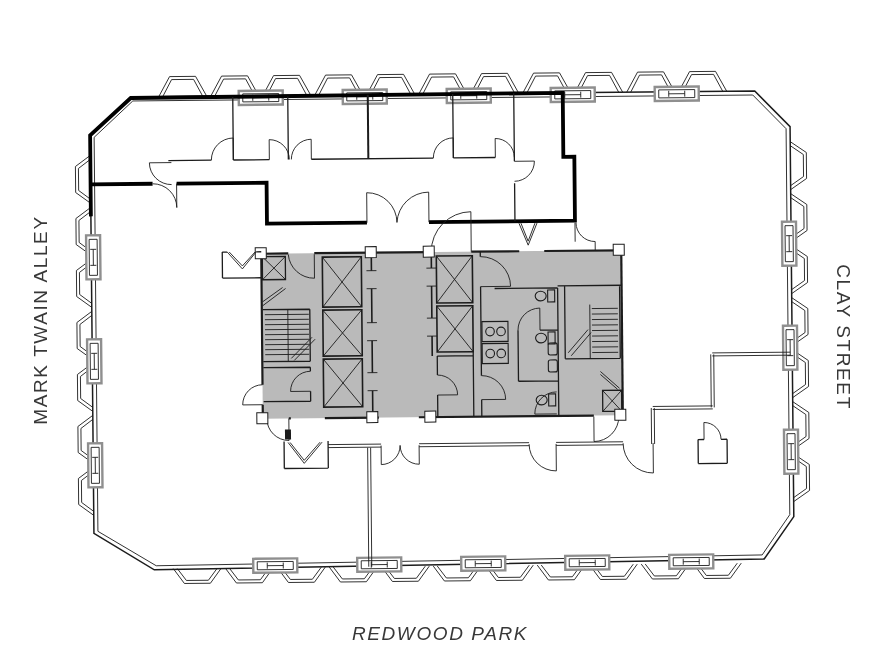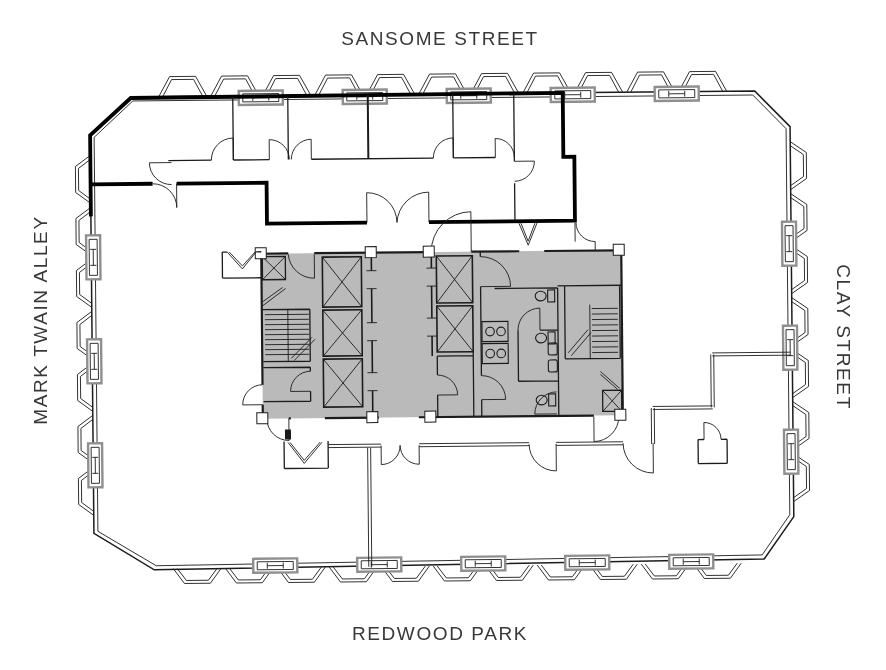--- a/index.html
+++ b/index.html
@@ -24,24 +24,23 @@
   .gray{fill:var(--corefill);stroke:none;}
   .post{fill:#fff;stroke:var(--ink);stroke-width:1px;}
   .fx{stroke:var(--ink);fill:none;stroke-width:1.1px;}
   .solid{fill:var(--ink);stroke:none;}
 </style>
 </head>
 <body>
 
 <div id="stage">
 
-  <div class="street" style="left:440px;top:39px;">SANSOME STREET</div>
   <div class="street rot-l" style="left:41px;top:320px;">MARK TWAIN ALLEY</div>
   <div class="street rot-r" style="left:843px;top:337px;">CLAY STREET</div>
-  <div class="street" style="left:440px;top:634px;">REDWOOD PARK</div>
+  <div class="street" style="left:440px;top:634px;font-style:italic;">REDWOOD PARK</div>
 
   <svg width="886" height="670" viewBox="0 0 886 670">
     <g transform="rotate(-0.55 442 330)">
 
       <g>
         <path class="w" style="stroke-width:1.5px" d="M133,94 L757,94 L792,130 L792,520 L762,562 L152,567 L92,530 L92,132 Z"></path>
         <path class="thin" d="M135,98 L755,98 L788,132 L788,518 L760,558 L154,563 L96,528 L96,134 Z"></path>
       </g>
 
       <g id="perimeter">

